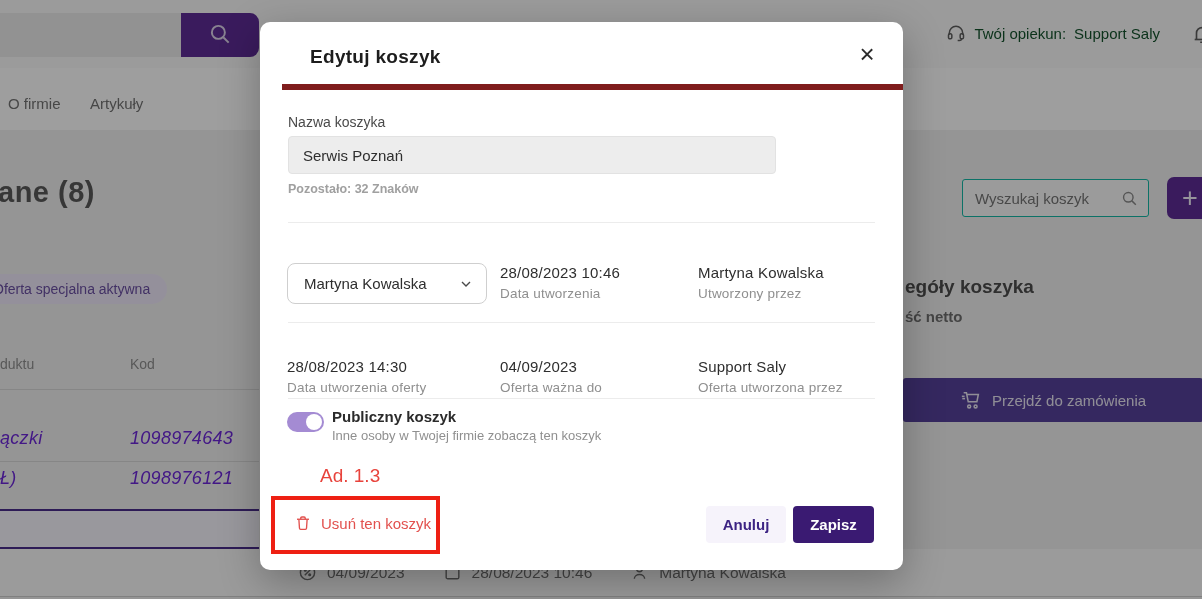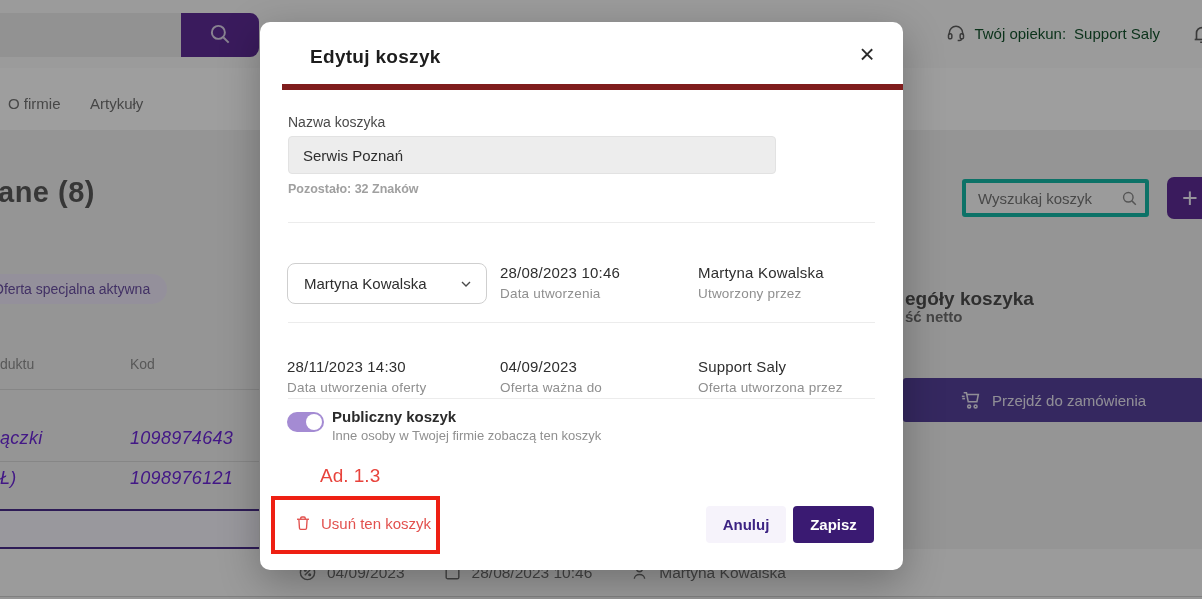--- a/index.html
+++ b/index.html
@@ -27,26 +27,26 @@
   .bg-line { position:absolute; left:0; width:259px; height:1px; background:#d9d9d9; }
   .bg-purpleline { position:absolute; left:0; width:259px; height:2px; background:#4a2c8c; }
   .bg-selrow { position:absolute; left:0; top:511px; width:259px; height:36px; background:#f7f5fd; }
 
   .bg-footer { position:absolute; left:0; top:549px; width:1202px; height:48px; background:#fbfbfb; border-bottom:1px solid #cfcfcf; }
   .meta-row { position:absolute; left:298px; top:14px; display:flex; align-items:center; gap:10px; color:#6f6f6f; font-size:15.5px; }
   .meta-row .icn { display:flex; color:#6f6f6f; }
   .meta-gap { width:18px; }
 
   .panel-search { position:absolute; left:962px; top:179px; width:187px; height:38px; background:#fbfbfb;
-    border:4px solid #14b8a6; border-radius:3px; padding:0 34px 0 12px; font-size:15px; color:#8f8f8f;
+    border:1px solid #14b8a6; border-radius:3px; padding:0 34px 0 12px; font-size:15px; color:#8f8f8f;
     font-family:"Liberation Sans", sans-serif; }
   .panel-search-icn { position:absolute; left:1120px; top:189px; color:#8a8a8a; display:flex; }
   .panel-add-btn { position:absolute; left:1167px; top:177px; width:46px; height:42px; background:#5e2d96; border:none;
     border-radius:7px; color:#f2eefb; font-size:27px; font-weight:300; line-height:40px; text-align:center; cursor:pointer; }
-  .panel-heading { position:absolute; left:905px; top:288px; font-size:19px; font-weight:700; color:#4d4d4d; }
+  .panel-heading { position:absolute; left:905px; top:276px; font-size:19px; font-weight:700; color:#4d4d4d; }
   .panel-netlbl { position:absolute; left:905px; top:308px; font-size:15px; color:#6f6f6f;font-weight:bold; }
   .panel-grosslbl { position:absolute; left:864px; top:337px; font-size:10px; color:#6f6f6f; }
   .order-btn { position:absolute; left:903px; top:378px; width:300px; height:44px; background:#56419b; border:none; border-radius:3px;
     display:flex; align-items:center; justify-content:center; gap:10px; color:#e9e6f3; font-size:15px; cursor:pointer; }
 
   
   .overlay { position:absolute; inset:0; background:rgba(0,0,0,0.38); z-index:5; }
 
   
   .modal { position:absolute; left:260px; top:22px; width:643px; height:548px; background:#fff; border-radius:10px;
@@ -229,21 +229,21 @@
     </div>
 
     <span class="s-label" style="left:240px;top:224px">Data utworzenia</span>
     <span class="s-value" style="left:240px;top:242px">28/08/2023 10:46</span>
     <span class="s-label" style="left:438px;top:224px">Utworzony przez</span>
     <span class="s-value" style="left:438px;top:242px">Martyna Kowalska</span>
 
     <div class="m-div" style="top:300px"></div>
 
     <span class="s-label" style="left:27px;top:318px">Data utworzenia oferty</span>
-    <span class="s-value" style="left:27px;top:336px">28/11/2023 14:30</span>
+    <span class="s-value" style="left:27px;top:336px">28/08/2023 14:30</span>
     <span class="s-label" style="left:240px;top:318px">Oferta ważna do</span>
     <span class="s-value" style="left:240px;top:336px">04/09/2023</span>
     <span class="s-label" style="left:438px;top:318px">Oferta utworzona przez</span>
     <span class="s-value" style="left:438px;top:336px">Support Saly</span>
 
     <div class="m-div" style="top:376px"></div>
 
     <div class="toggle">
       <div class="knob"></div>
     </div>

